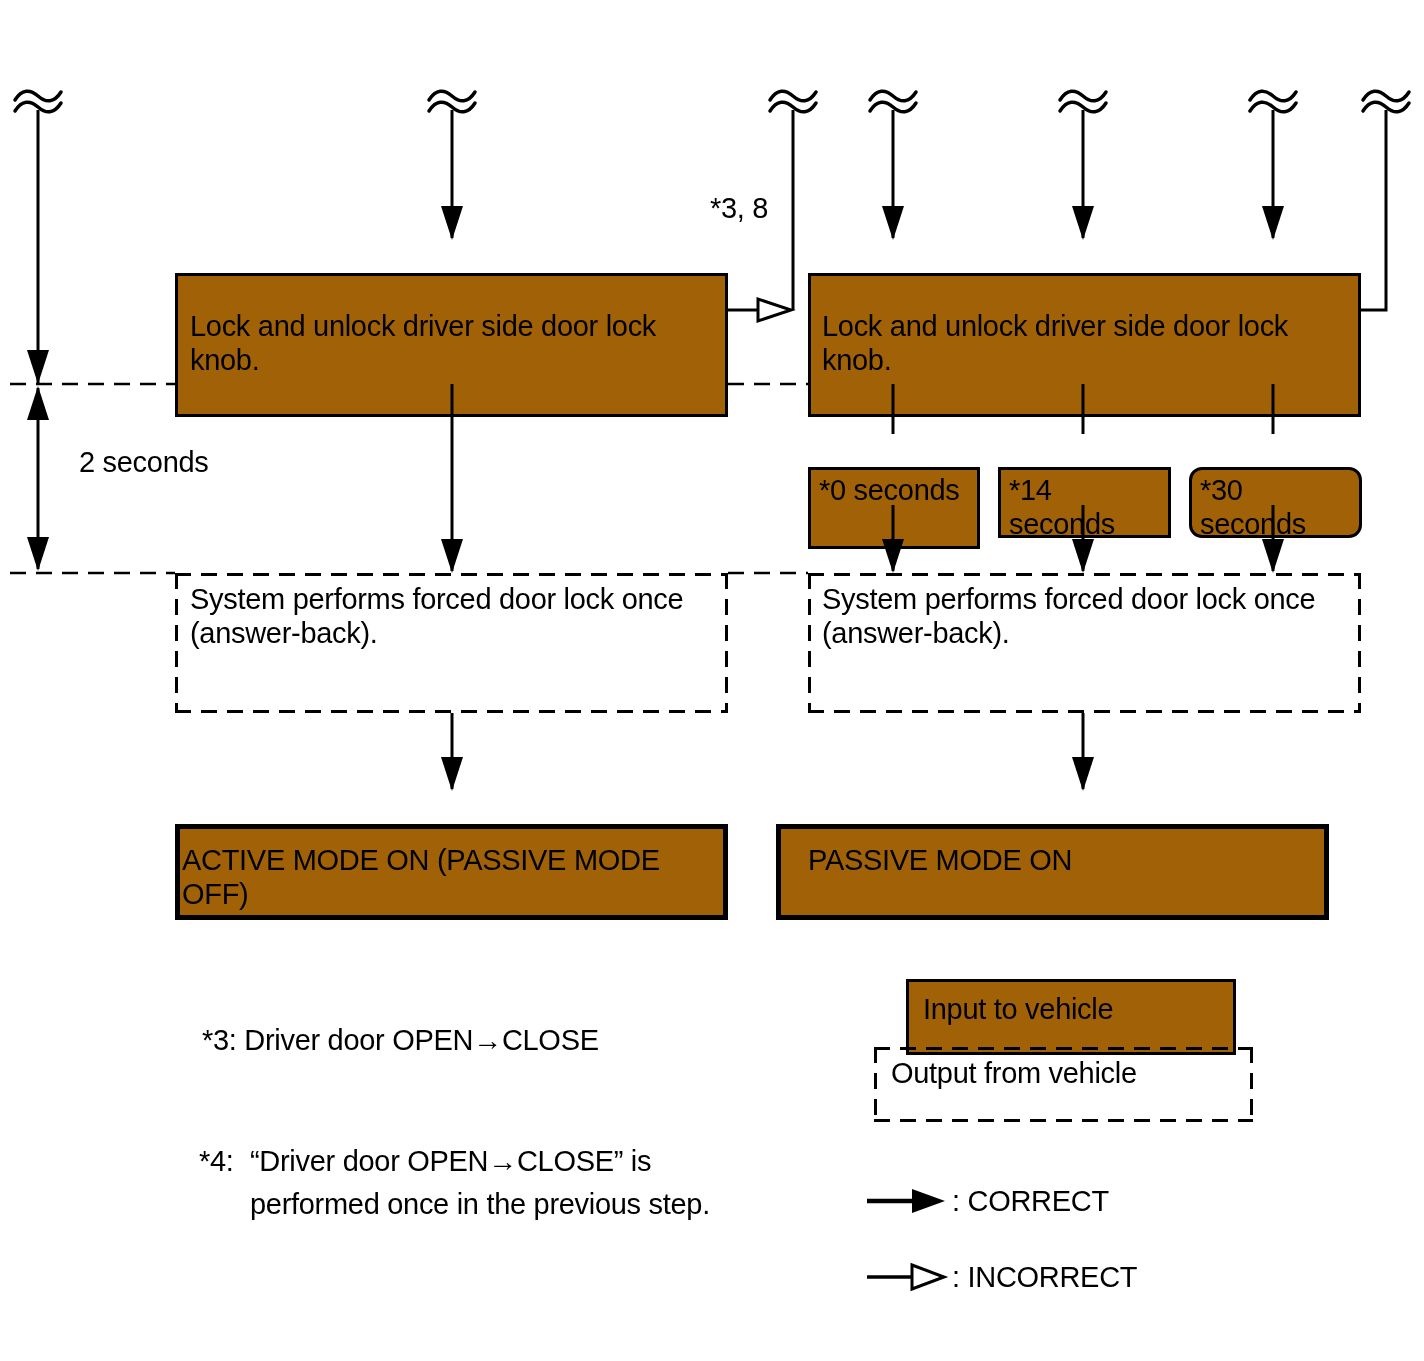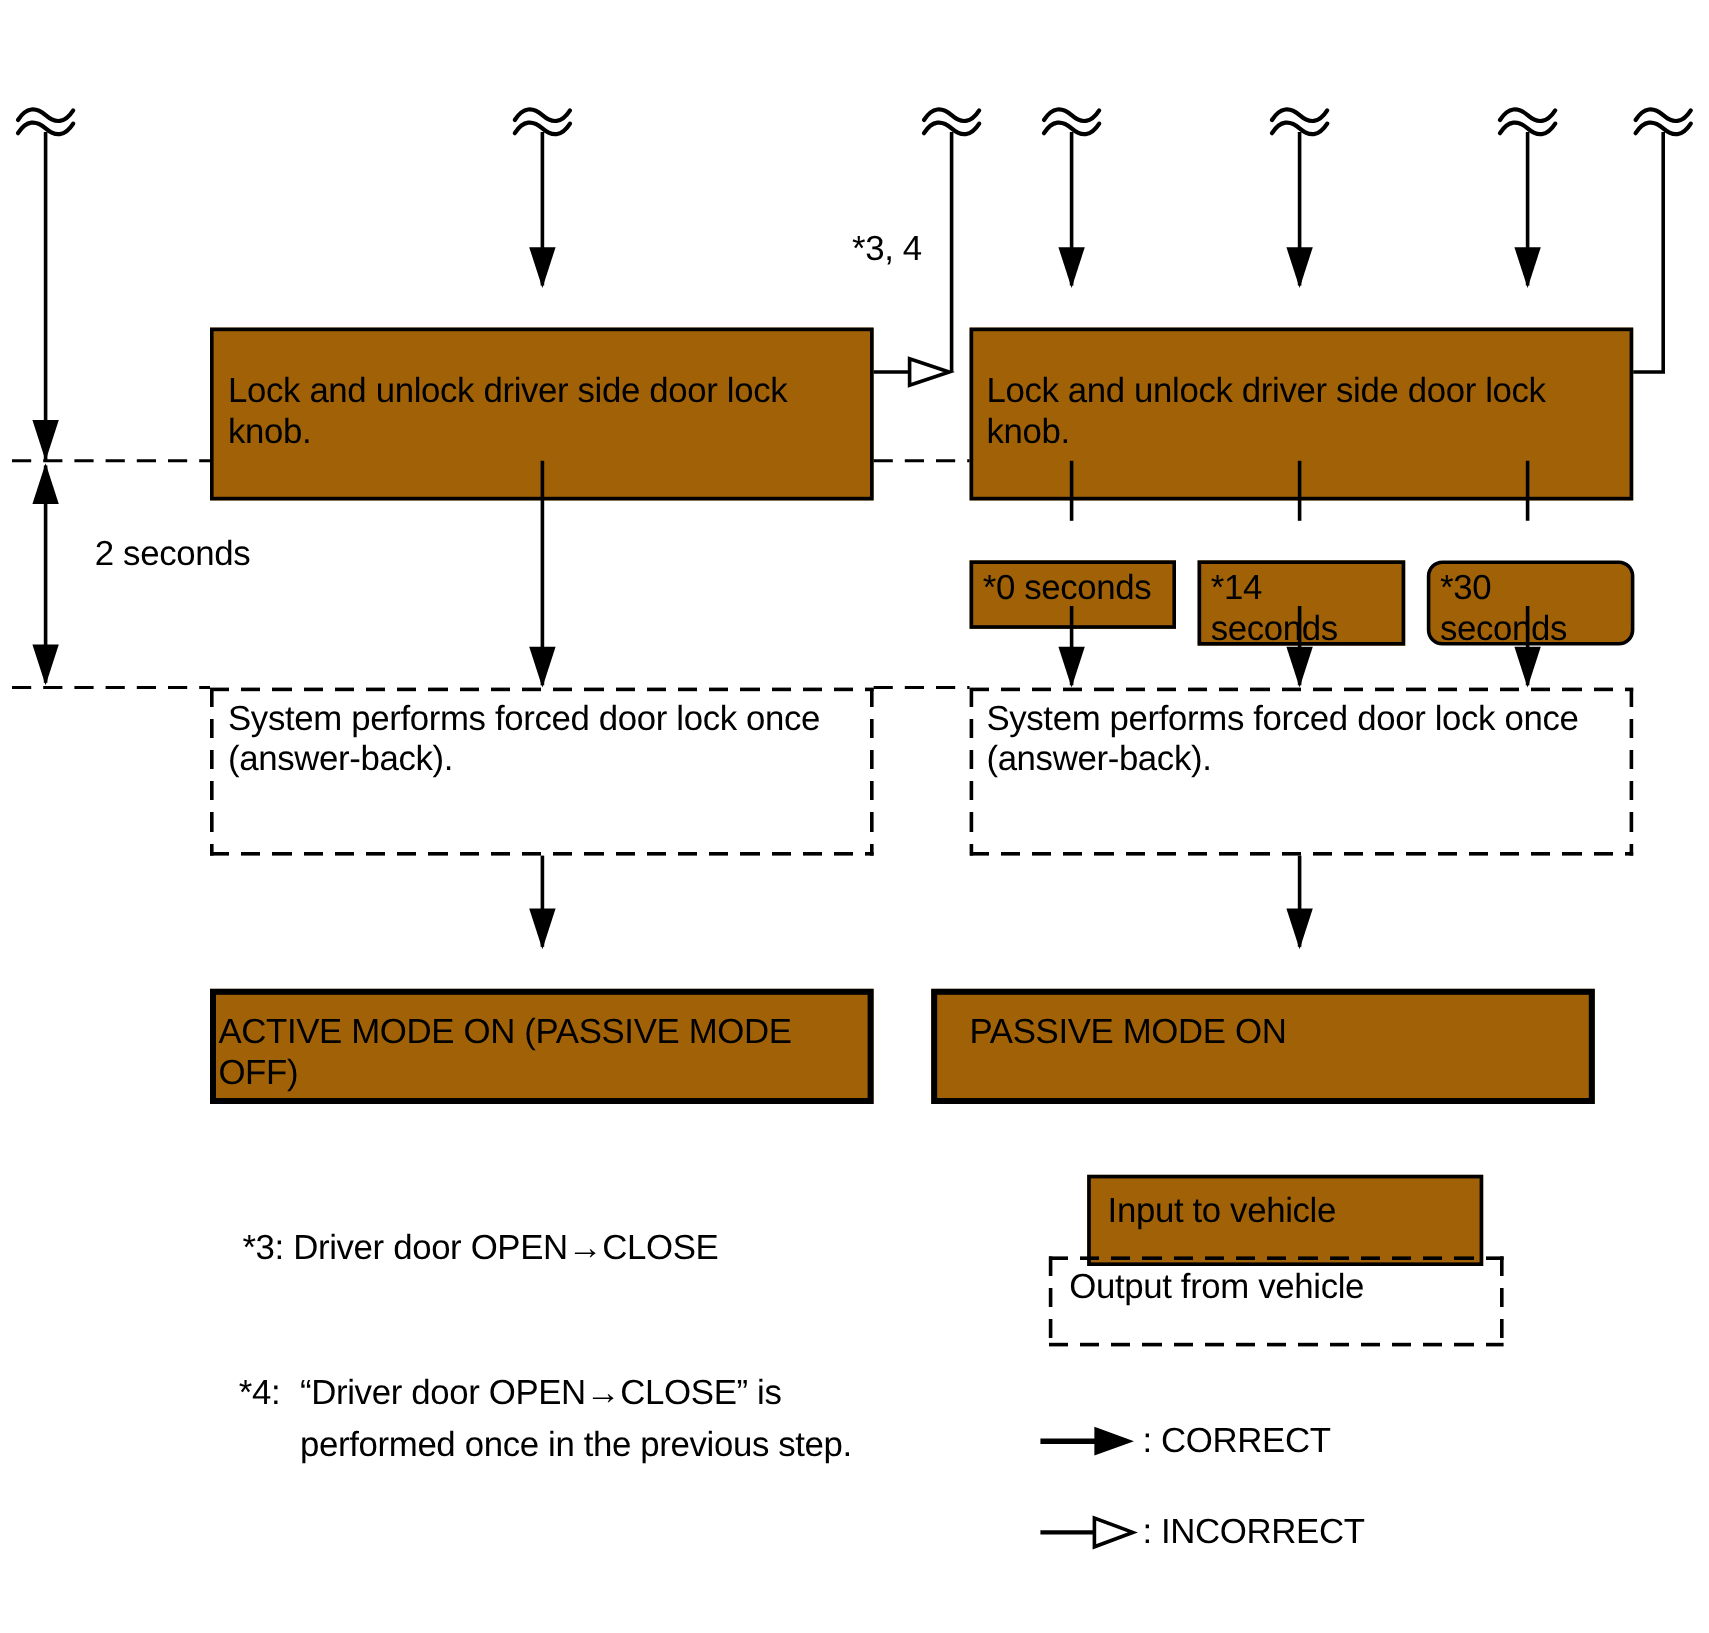--- a/index.html
+++ b/index.html
@@ -33,21 +33,21 @@
 <div class="canvas">
 
   <div class="box" style="left:175px;top:240px;width:553px;height:144px;padding:33px 8px 0 12px;">
     <span>Lock and unlock driver side door lock knob.</span>
   </div>
 
   <div class="box" style="left:808px;top:240px;width:553px;height:144px;padding:33px 8px 0 11px;">
     <span>Lock and unlock driver side door lock knob.</span>
   </div>
 
-  <div class="box" style="left:808px;top:434px;width:172px;height:57px;padding:3px 4px 0 8px;">
+  <div class="box" style="left:808px;top:434px;width:172px;height:82px;padding:3px 4px 0 8px;">
     <span>*0 seconds</span>
   </div>
   <div class="box" style="left:998px;top:434px;width:173px;height:71px;padding:3px 4px 0 8px;">
     <span>*14 seconds</span>
   </div>
   <div class="box" style="left:1189px;top:434px;width:173px;height:71px;padding:3px 4px 0 8px;border-radius:13px;">
     <span>*30 seconds</span>
   </div>
 
   <div class="dashedbox" style="left:175px;top:573px;width:553px;height:140px;padding:9px 10px 0 15px;">
@@ -67,21 +67,21 @@
   </div>
 
   <div class="box" style="left:906px;top:946px;width:330px;height:76px;padding:10px 6px 0 14px;">
     <span>Input to vehicle</span>
   </div>
   <div class="dashedbox" style="left:874px;top:1047px;width:379px;height:75px;padding:9px 6px 0 17px;">
     <span>Output from vehicle</span>
   </div>
 
   <div class="abs" style="left:79px;top:445px;">2 seconds</div>
-  <div class="abs" style="left:710px;top:191px;">*3, 4</div>
+  <div class="abs" style="left:710px;top:191px;">*3, 8</div>
 
   <div class="abs" style="left:202px;top:1023px;">*3: Driver door OPEN→CLOSE</div>
 
   <div class="abs note4" style="left:199px;top:1140px;">
     <span class="prefix">*4:</span>
     <span>
       <div>“Driver door OPEN→CLOSE” is</div>
       <div>performed once in the previous step.</div>
     </span>
   </div>

